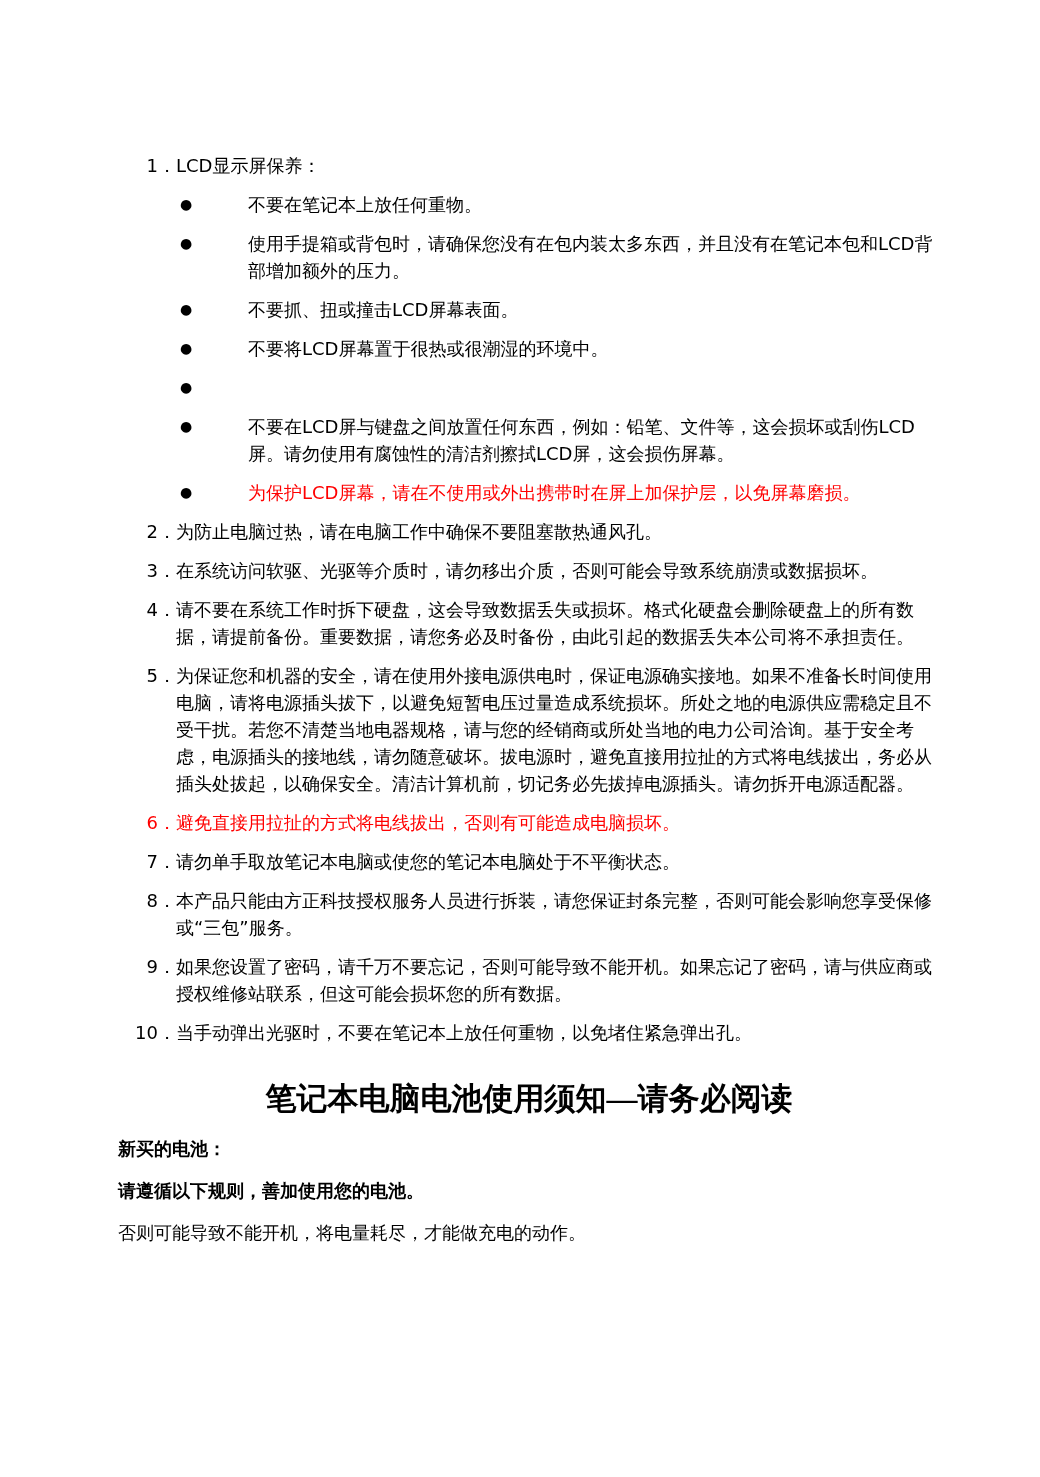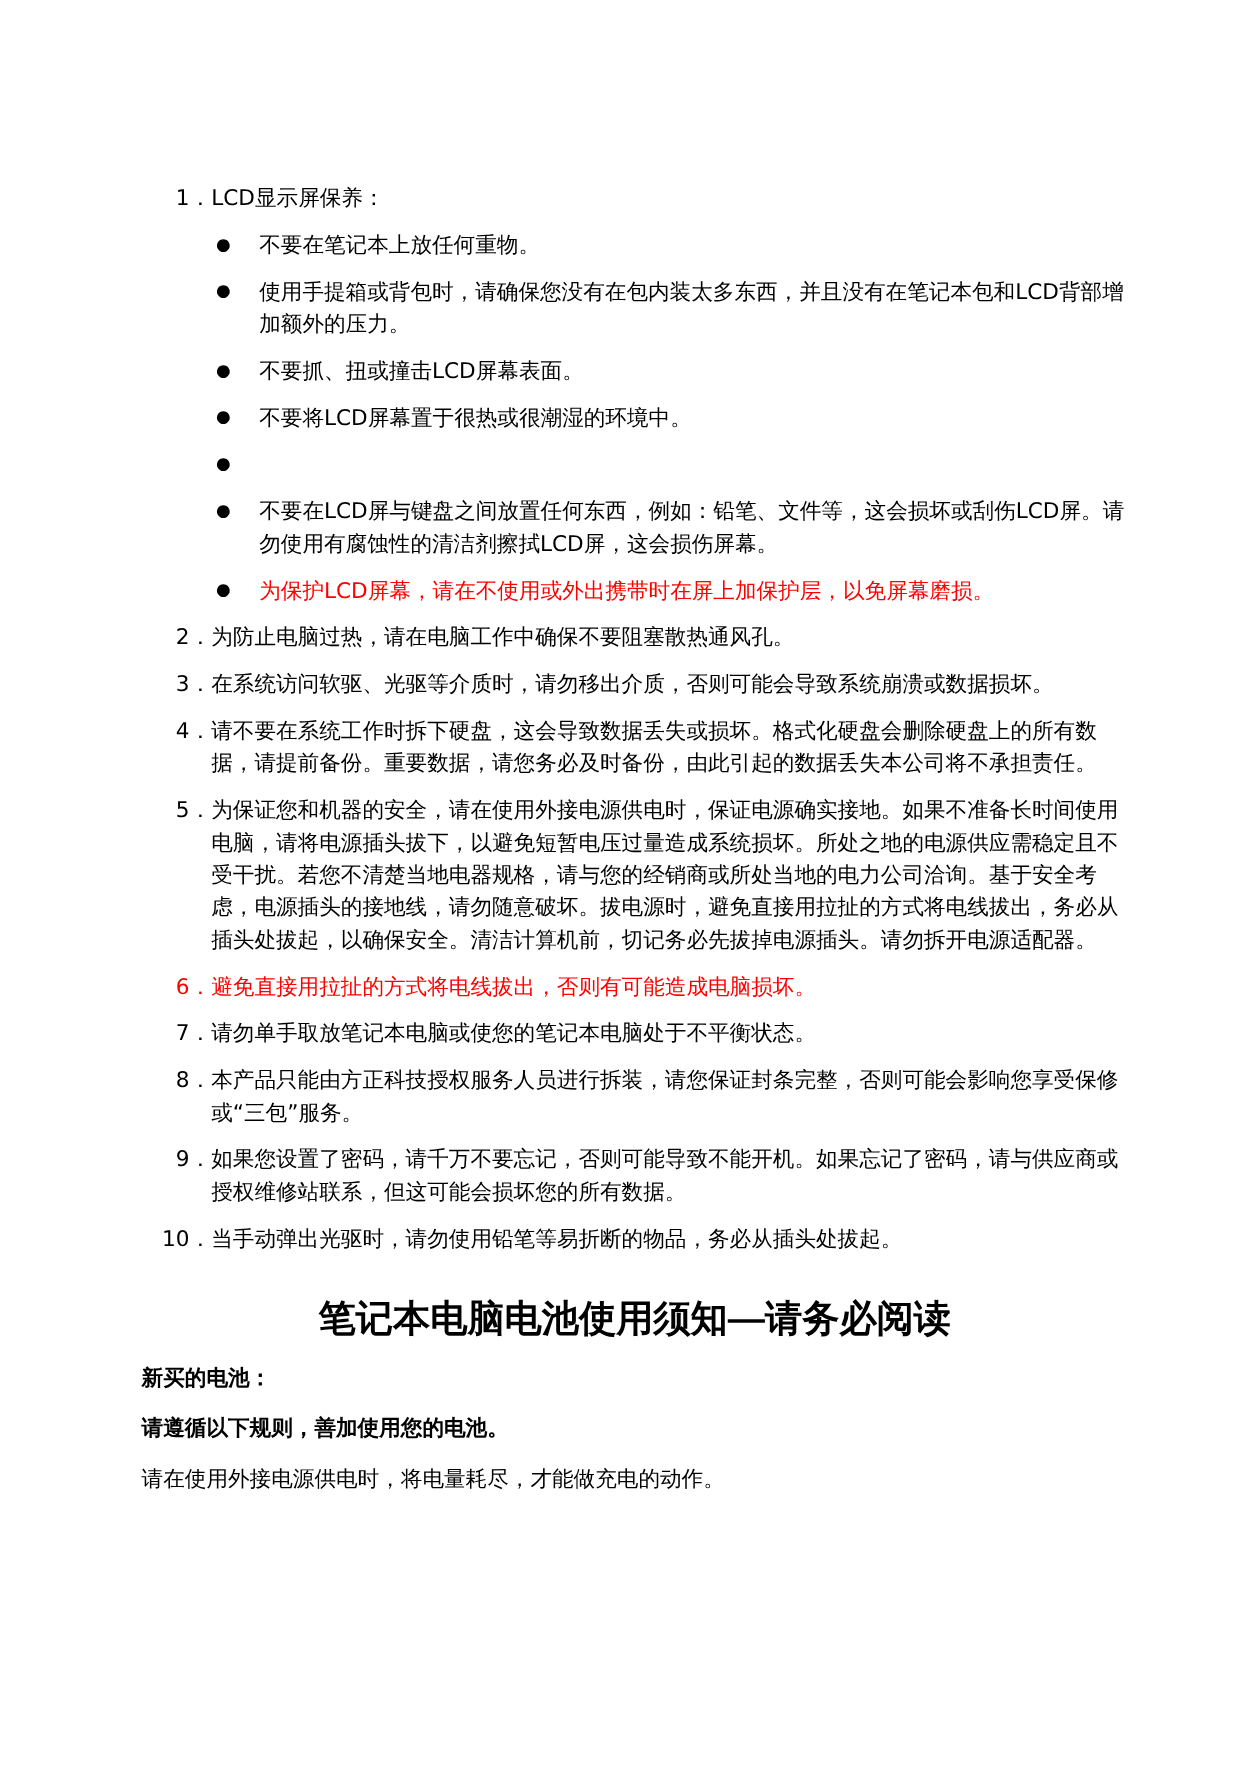--- a/index.html
+++ b/index.html
@@ -13,24 +13,24 @@
     color: #000000;
     font-size: 18px;
     line-height: 27px;
     font-family: "DejaVu Sans", "Liberation Sans", sans-serif;
   }
   .num-item { display: flex; margin-top: 12px; }
   .num { flex: 0 0 58px; text-align: right; white-space: nowrap; }
   .item-text { flex: 1; }
   .bullet-item { display: flex; margin-top: 12px; padding-left: 62px; }
   .bullet-marker { flex: 0 0 36px; font-size: 14px; line-height: 27px; }
-  .bullet-text { flex: 1; }
+  .bullet-text { flex: 1; margin-left: 32px; }
   .red { color: var(--red, #ff0000); }
   .heading {
-    font-family: Liberation Sans, sans-serif;
+    font-family: Liberation Serif, serif;
     font-size: 31px;
     line-height: 42px;
     font-weight: bold;
     text-align: center;
     margin: 32px 0 10px 0;
   }
   .para { margin: 15px 0 0 0; }
   .para.bold { font-weight: bold; }
 </style>
 </head>
@@ -96,22 +96,22 @@
       <div class="num-item">
         <span class="num">8．</span>
         <span class="item-text">本产品只能由方正科技授权服务人员进行拆装，请您保证封条完整，否则可能会影响您享受保修或“三包”服务。</span>
       </div>
       <div class="num-item">
         <span class="num">9．</span>
         <span class="item-text">如果您设置了密码，请千万不要忘记，否则可能导致不能开机。如果忘记了密码，请与供应商或授权维修站联系，但这可能会损坏您的所有数据。</span>
       </div>
       <div class="num-item">
         <span class="num">10．</span>
-        <span class="item-text">当手动弹出光驱时，请勿使用铅笔等易折断的物品，务必从插头处拔起。</span>
+        <span class="item-text">当手动弹出光驱时，不要在笔记本上放任何重物，以免堵住紧急弹出孔。</span>
       </div>
     </div>
   <h1 class="heading">笔记本电脑电池使用须知—请务必阅读</h1>
   <div id="paragraphs">
       <p class="para bold">新买的电池：</p>
       <p class="para bold">请遵循以下规则，善加使用您的电池。</p>
-      <p class="para">请在使用外接电源供电时，将电量耗尽，才能做充电的动作。</p>
+      <p class="para">否则可能导致不能开机，将电量耗尽，才能做充电的动作。</p>
     </div>
 </div>
 
 </body></html>

